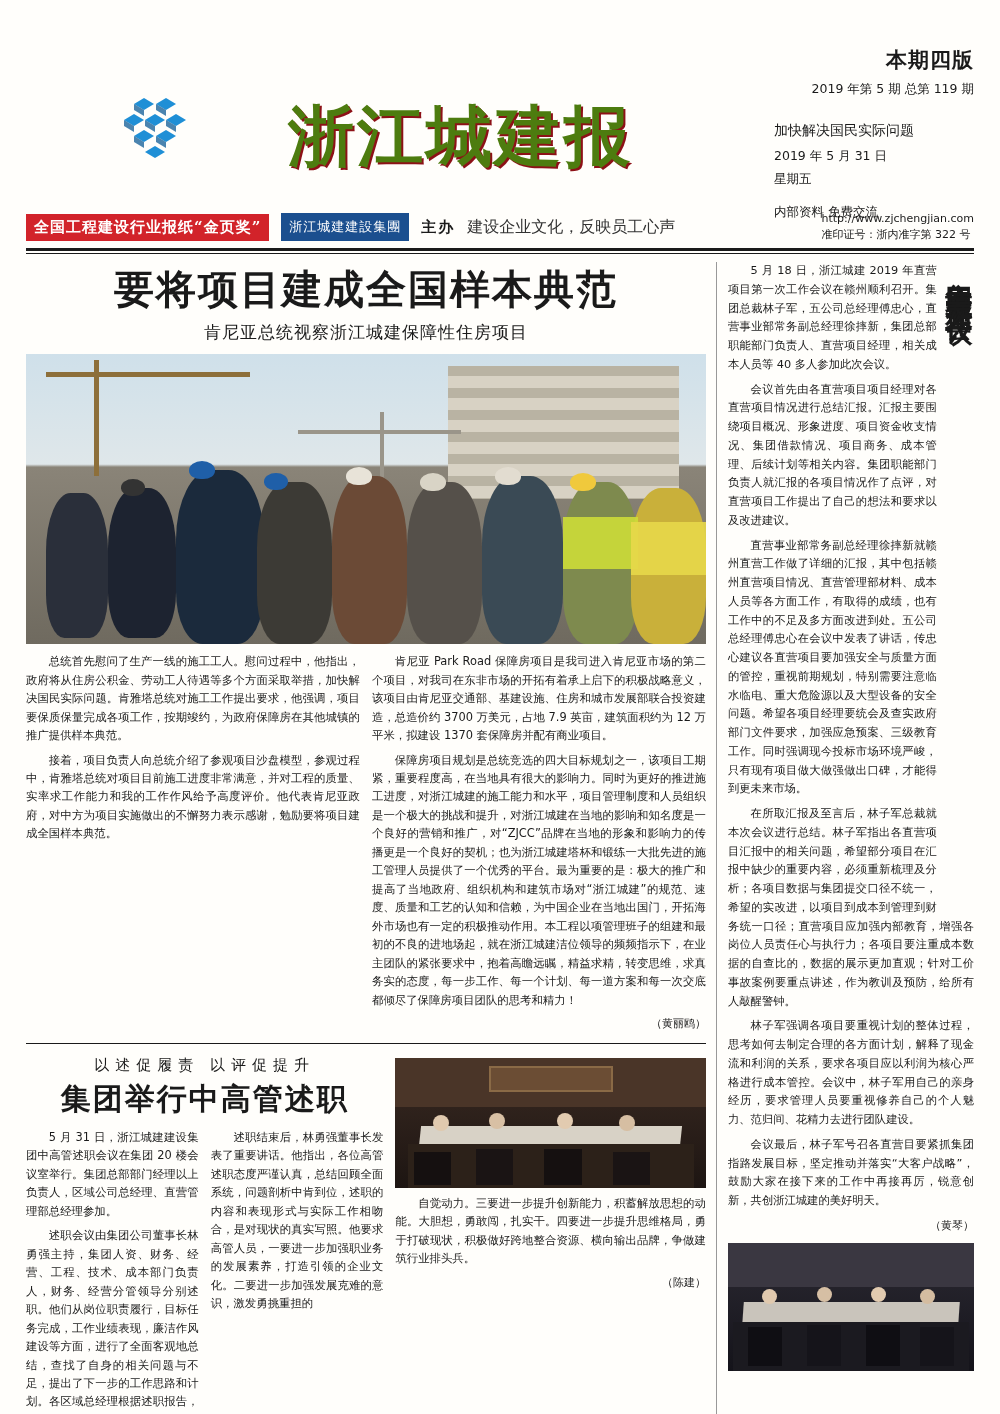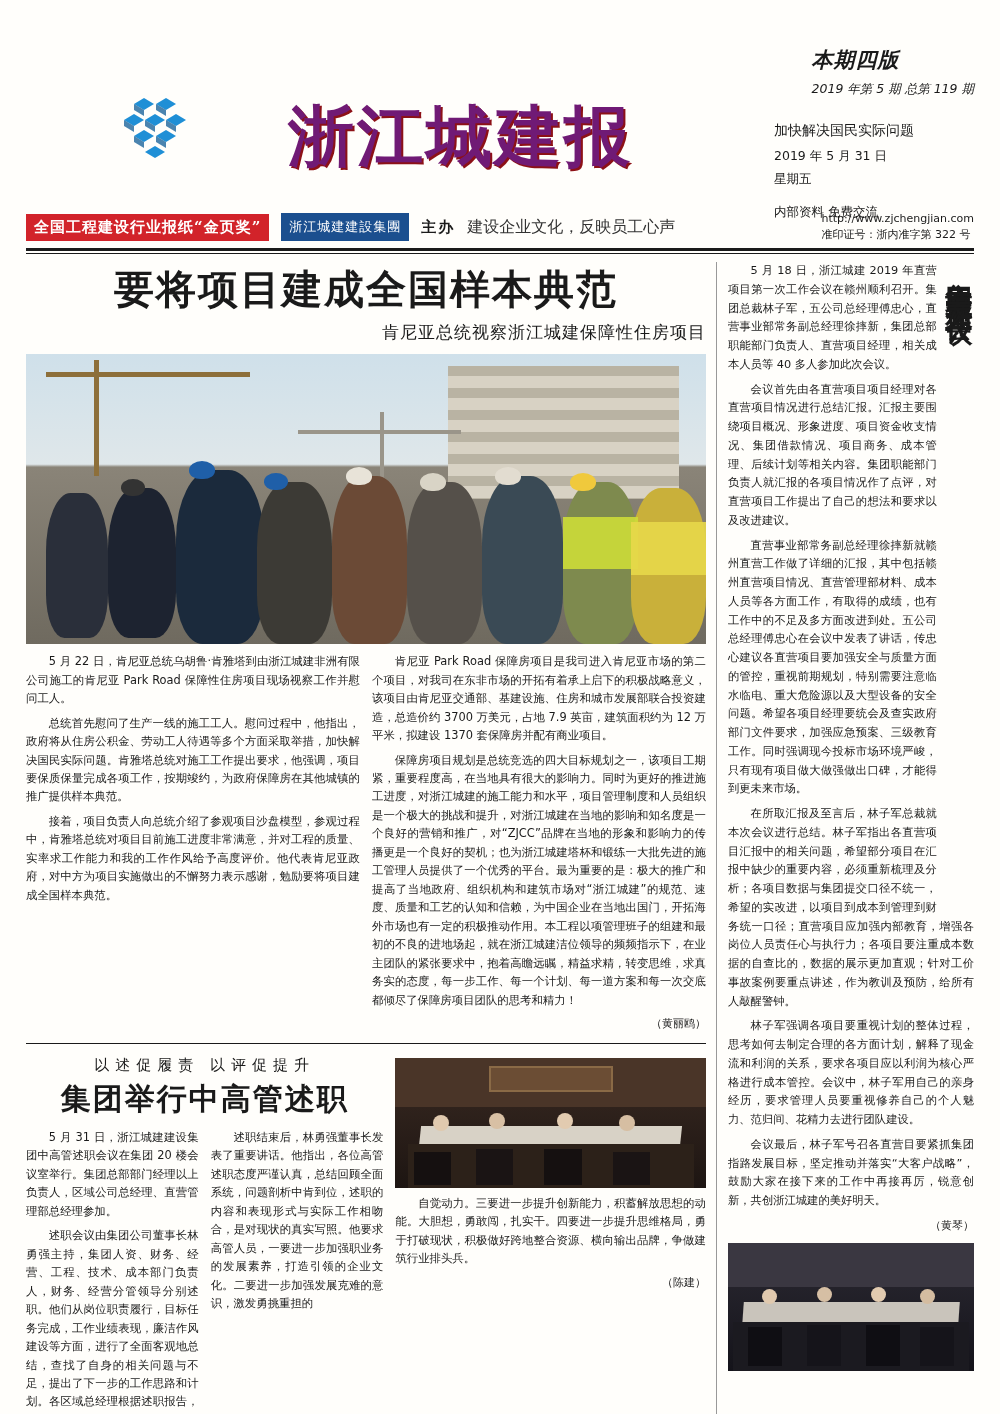--- a/index.html
+++ b/index.html
@@ -8,31 +8,31 @@
     width:1000px; height:1414px;
     background:#fffefb;
     font-family:"DejaVu Sans", sans-serif;
     color:#1a1a1a;
   }
   .page { position:relative; width:1000px; height:1414px; padding:0 26px; }
 
   
   .masthead { position:relative; height:208px; }
   .mh-top-right {
-    position:absolute; right:0; top:44px; text-align:left; line-height:1.5;font-style:italic;
+    position:absolute; right:0; top:44px; text-align:right; line-height:1.5;
   }
   .mh-issue-big { font-family:"DejaVu Serif", serif; font-weight:bold; font-size:21px; letter-spacing:1px; }
   .mh-issue-line { font-size:12.5px; margin-top:4px; }
 
   .mh-logo { position:absolute; left:96px; top:96px; width:64px; height:64px; }
   .mh-title {
     position:absolute; left:262px; top:92px;
     font-family:"DejaVu Serif", serif;
     font-weight:bold; font-size:66px; letter-spacing:3px;
-    color:#701a75;
+    color:#4d7c0f;
     text-shadow:2px 2px 0 #8d1117;
   }
   .mh-right-block {
     position:absolute; right:0; top:118px; width:200px; text-align:left; line-height:1.85; font-size:12.5px;
   }
   .mh-right-block .r1 { font-size:14px; }
 
   
   .banner {
     display:flex; align-items:center; gap:12px; height:30px; margin-top:4px;
@@ -57,21 +57,21 @@
   .left-col { width:690px; padding-right:10px; }
   .right-col { width:258px; border-left:1px solid #999; padding-left:11px; }
 
   
   .hl-main {
     font-family:Liberation Serif, serif; font-weight:bold;
     font-size:40px; text-align:center; letter-spacing:2px; line-height:1.18;
     margin:4px 0 0;
   }
   .hl-sub {
-    text-align:right; font-size:17px; letter-spacing:1px; margin:8px 0 10px;
+    text-align:center; font-size:17px; letter-spacing:1px; margin:8px 0 10px;
     font-family:Liberation Mono, monospace;
   }
 
   .two-col { display:flex; gap:12px; }
   .photo {
     position:relative; overflow:hidden; background:#5b6b74;
   }
 
   .txt { font-size:11.4px; line-height:1.62; text-align:justify; }
   .txt p { margin:0 0 6px; text-indent:2em; }
@@ -199,21 +199,20 @@
           <div class="helmet" style="left:80%;top:41%;width:26px;height:18px;background:#f0c93c"></div>
           <div class="helmet" style="left:35%;top:41%;width:24px;height:17px;background:#1f5fa8"></div>
           <div class="helmet" style="left:14%;top:43%;width:24px;height:17px;background:#333"></div>
 
           <div class="bar" style="left:79%;top:56%;width:11%;height:18%;background:#cddc39;opacity:.9"></div>
           <div class="bar" style="left:89%;top:58%;width:11%;height:18%;background:#e7d84a;opacity:.9"></div>
         </div>
 
         <div class="two-col">
           <div class="txt" style="flex:1">
-            <p>5 月 22 日，肯尼亚总统乌胡鲁·肯雅塔到由浙江城建非洲有限公司施工的肯尼亚 Park Road 保障性住房项目现场视察工作并慰问工人。</p>
             <p>总统首先慰问了生产一线的施工工人。慰问过程中，他指出，政府将从住房公积金、劳动工人待遇等多个方面采取举措，加快解决国民实际问题。肯雅塔总统对施工工作提出要求，他强调，项目要保质保量完成各项工作，按期竣约，为政府保障房在其他城镇的推广提供样本典范。</p>
             <p>接着，项目负责人向总统介绍了参观项目沙盘模型，参观过程中，肯雅塔总统对项目目前施工进度非常满意，并对工程的质量、实率求工作能力和我的工作作风给予高度评价。他代表肯尼亚政府，对中方为项目实施做出的不懈努力表示感谢，勉励要将项目建成全国样本典范。</p>
           </div>
           <div class="txt" style="flex:1">
             <p>肯尼亚 Park Road 保障房项目是我司进入肯尼亚市场的第二个项目，对我司在东非市场的开拓有着承上启下的积极战略意义，该项目由肯尼亚交通部、基建设施、住房和城市发展部联合投资建造，总造价约 3700 万美元，占地 7.9 英亩，建筑面积约为 12 万平米，拟建设 1370 套保障房并配有商业项目。</p>
             <p>保障房项目规划是总统竞选的四大目标规划之一，该项目工期紧，重要程度高，在当地具有很大的影响力。同时为更好的推进施工进度，对浙江城建的施工能力和水平，项目管理制度和人员组织是一个极大的挑战和提升，对浙江城建在当地的影响和知名度是一个良好的营销和推广，对“ZJCC”品牌在当地的形象和影响力的传播更是一个良好的契机；也为浙江城建塔杯和锻练一大批先进的施工管理人员提供了一个优秀的平台。最为重要的是：极大的推广和提高了当地政府、组织机构和建筑市场对“浙江城建”的规范、速度、质量和工艺的认知和信赖，为中国企业在当地出国门，开拓海外市场也有一定的积极推动作用。本工程以项管理班子的组建和最初的不良的进地场起，就在浙江城建洁位领导的频频指示下，在业主团队的紧张要求中，抱着高瞻远瞩，精益求精，转变思维，求真务实的态度，每一步工作、每一个计划、每一道方案和每一次交底都倾尽了保障房项目团队的思考和精力！</p>
             <div class="byline">（黄丽鸥）</div>
           </div>
         </div>
       </div>

